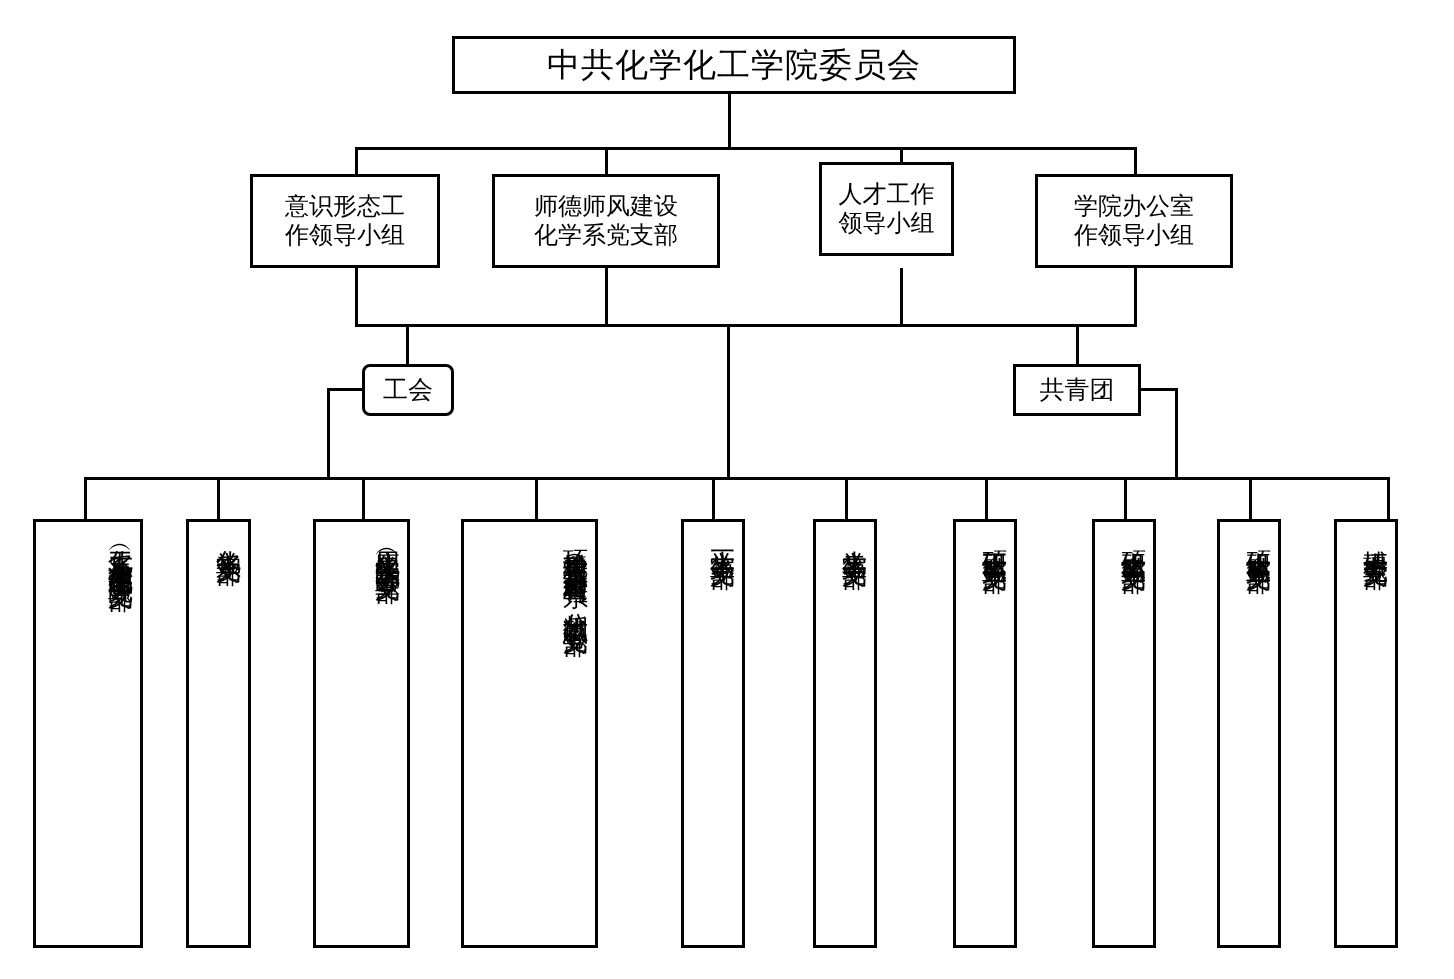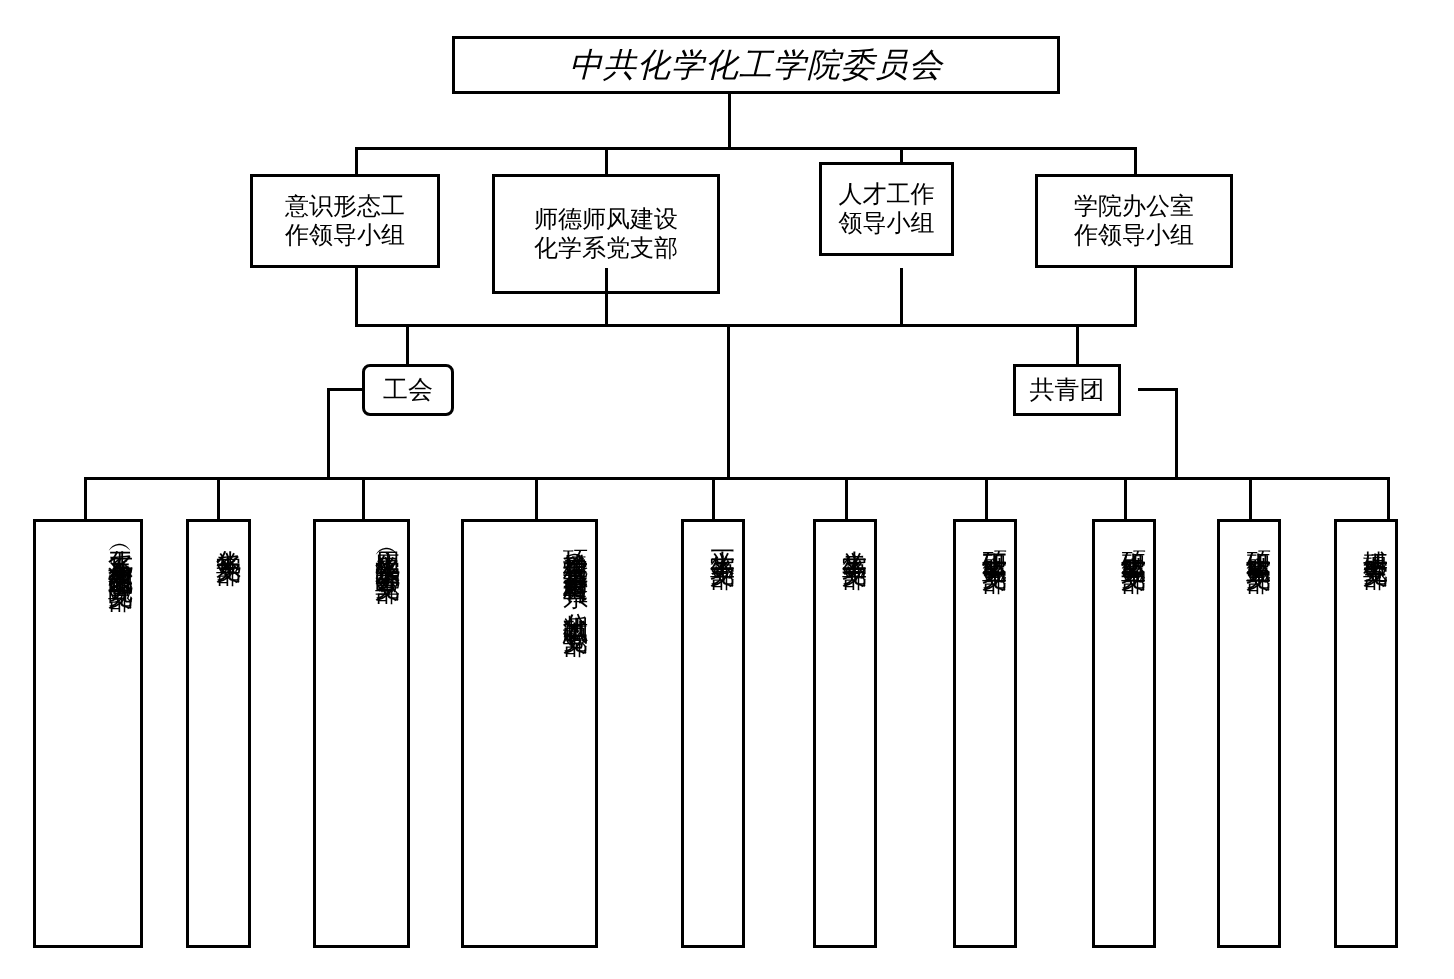--- a/index.html
+++ b/index.html
@@ -70,41 +70,41 @@
     background: #000000;
   }
   .lnv { width: 3px; }
   .lnh { height: 3px; }
 </style>
 </head>
 <body>
 
 <div id="canvas">
 
-  <div class="box root" style="left:452px; top:36px; width:608px; height:58px;font-style:italic;">
+  <div class="box root" style="left:452px; top:36px; width:564px; height:58px;">
     <span>中共化学化工学院委员会</span>
   </div>
 
   <div class="ln lnv" style="left:728px; top:94px; width:3px; height:55px;"></div>
 
   <div class="ln lnh" style="left:355px; top:147px; width:782px; height:3px;"></div>
 
   <div class="ln lnv" style="left:355px; top:147px; width:3px; height:29px;"></div>
   <div class="ln lnv" style="left:605px; top:147px; width:3px; height:29px;"></div>
   <div class="ln lnv" style="left:900px; top:147px; width:3px; height:29px;"></div>
   <div class="ln lnv" style="left:1134px; top:147px; width:3px; height:29px;"></div>
 
   <div class="box group" style="left:250px; top:174px; width:190px; height:94px;">
     <span>
       <span>意识形态工</span><br>
       <span>作领导小组</span>
     </span>
   </div>
 
-  <div class="box group" style="left:492px; top:174px; width:228px; height:120px;">
+  <div class="box group" style="left:492px; top:174px; width:228px; height:94px;">
     <span>
       <span>师德师风建设</span><br>
       <span>化学系党支部</span>
     </span>
   </div>
 
   <div class="box group" style="left:819px; top:162px; width:135px; height:94px;">
     <span>
       <span>人才工作</span><br>
       <span>领导小组</span>
@@ -128,21 +128,21 @@
   <div class="ln lnv" style="left:406px; top:324px; width:3px; height:40px;"></div>
 
   <div class="ln lnv" style="left:1076px; top:324px; width:3px; height:40px;"></div>
 
   <div class="ln lnv" style="left:727px; top:324px; width:3px; height:155px;"></div>
 
   <div class="box org" style="left:362px; top:364px; width:92px; height:52px;border-radius:8px;">
     <span>工会</span>
   </div>
 
-  <div class="box org" style="left:1013px; top:364px; width:108px; height:52px;">
+  <div class="box org" style="left:1013px; top:364px; width:128px; height:52px;">
     <span>共青团</span>
   </div>
 
   <div class="ln lnh" style="left:327px; top:388px; width:38px; height:3px;"></div>
   <div class="ln lnv" style="left:327px; top:388px; width:3px; height:91px;"></div>
 
   <div class="ln lnh" style="left:1138px; top:388px; width:40px; height:3px;"></div>
   <div class="ln lnv" style="left:1175px; top:388px; width:3px; height:91px;"></div>
 
   <div class="ln lnh" style="left:84px; top:477px; width:1306px; height:3px;"></div>

